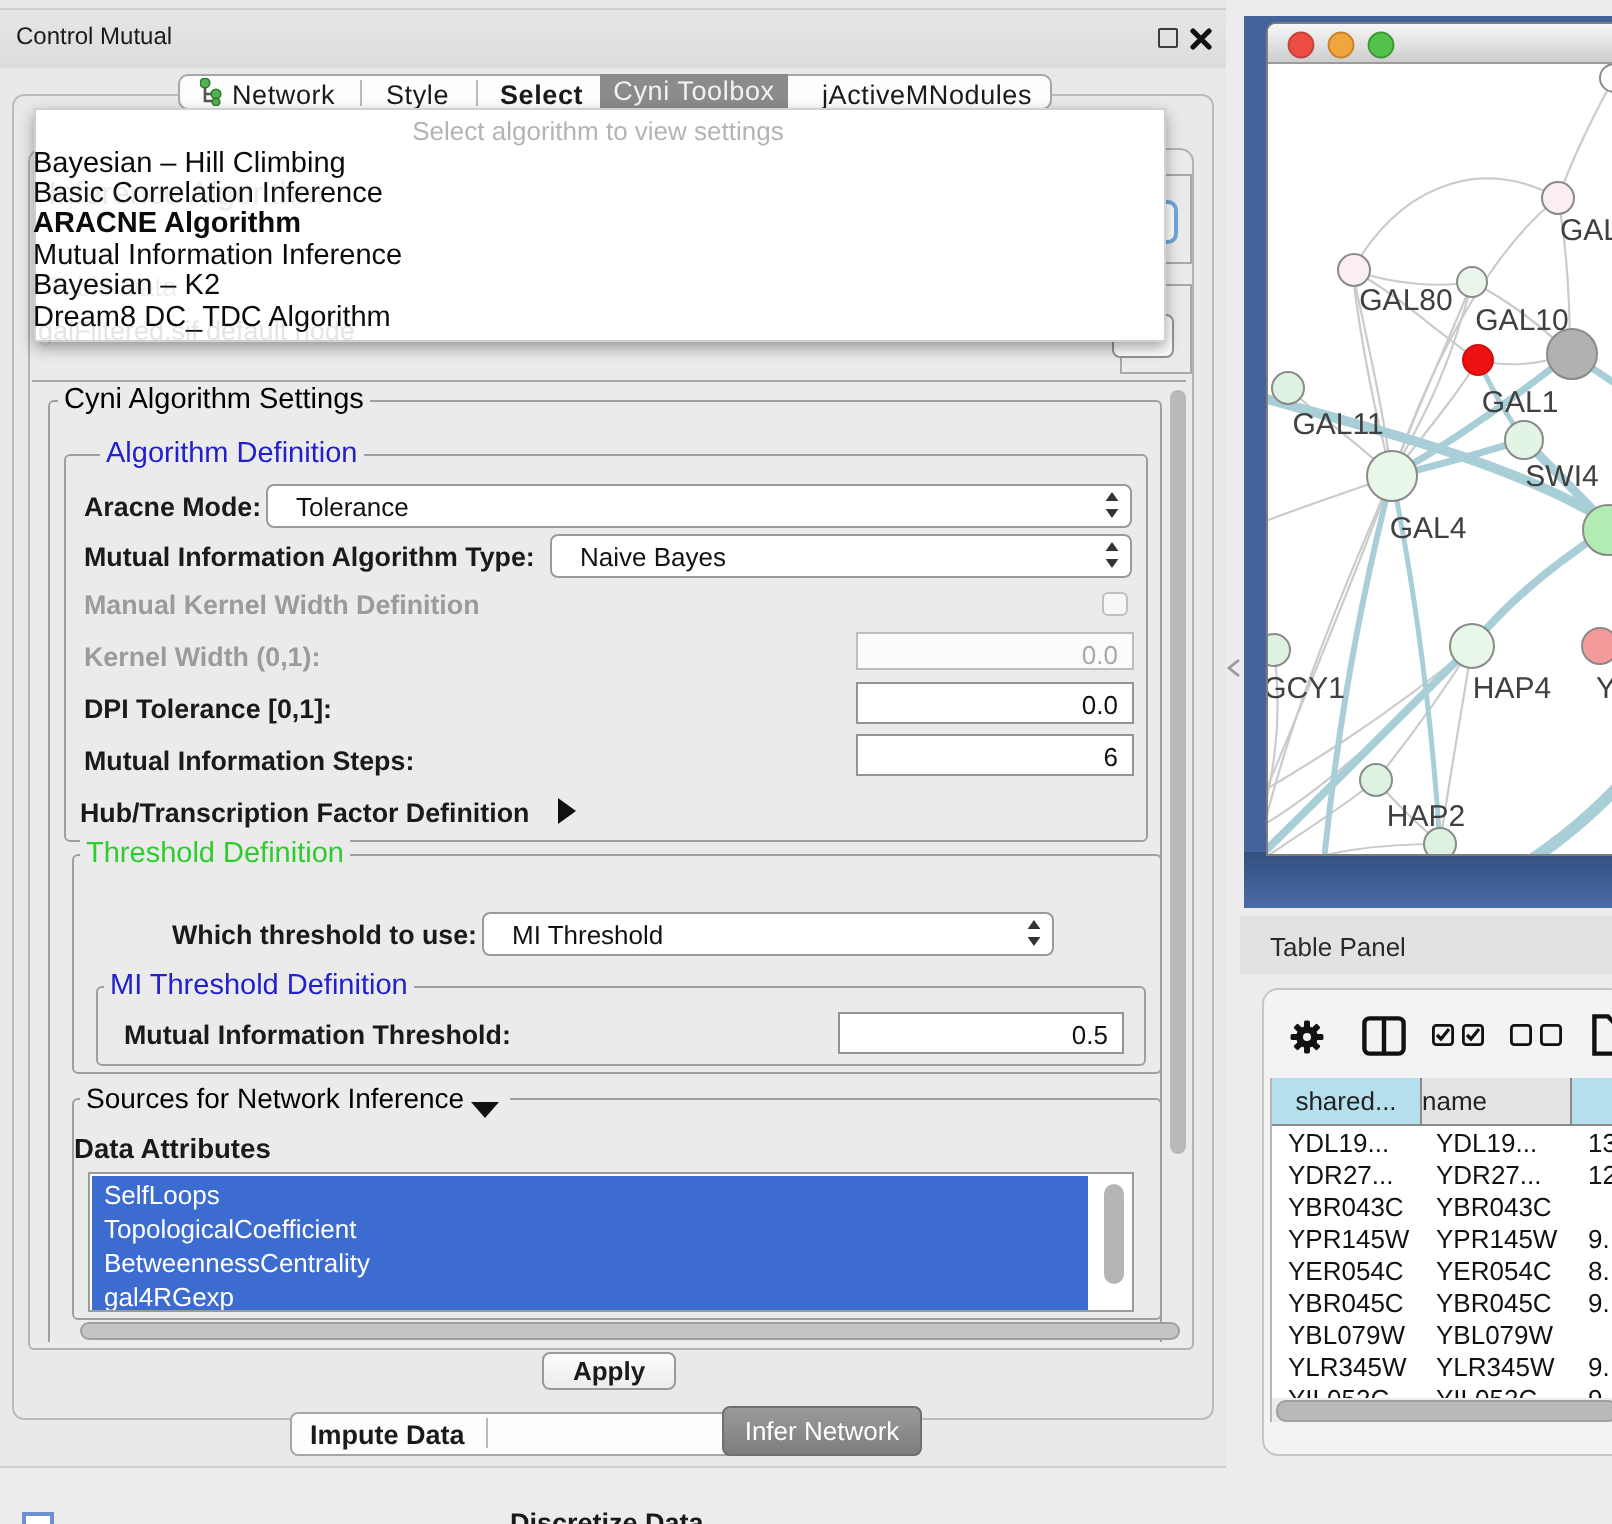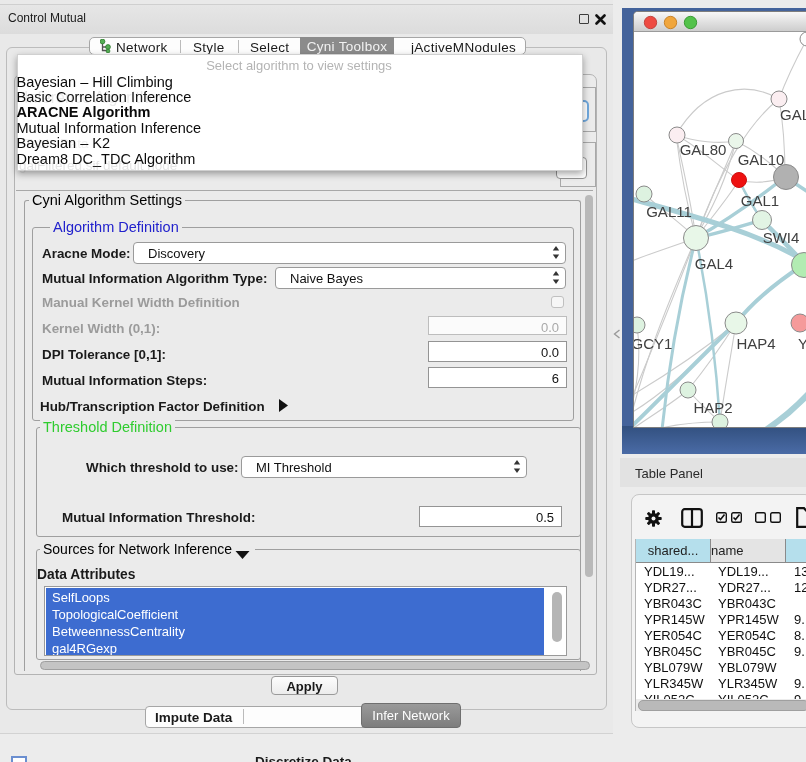--- a/index.html
+++ b/index.html
@@ -56,21 +56,21 @@
   <div class="gbox" style="left:24px;top:200px;width:555px;height:470px;border-bottom:none;border-radius:3px 3px 0 0;">
      <div class="gtitle gt" style="left:4px;">Cyni Algorithm Settings</div>
   </div>
 
   <div class="gbox" style="left:32px;top:227px;width:540px;height:192px;">
      <div class="gtitle gt" style="left:3px;color:#2121cc;margin-left:14px;">Algorithm Definition</div>
   </div>
 
   <div class="abs b13" style="left:42px;top:246px;">Aracne Mode:</div>
   <div class="combo" style="left:133px;top:242px;width:431px;height:20px;">
-     <span class="ctext">Discovery</span>
+     <span class="ctext">Tolerance</span>
      <svg class="arrows" width="8" height="15" viewBox="0 0 8 15">
        <path d="M4 1 L7.2 5.5 L0.8 5.5 Z" fill="#333"></path>
        <path d="M4 14 L7.2 9.5 L0.8 9.5 Z" fill="#333"></path>
      </svg>
   </div>
 
   <div class="abs b13" style="left:42px;top:271px;">Mutual Information Algorithm Type:</div>
   <div class="combo" style="left:275px;top:267px;width:289px;height:20px;">
      <span class="ctext">Naive Bayes</span>
      <svg class="arrows" width="8" height="15" viewBox="0 0 8 15">
@@ -108,20 +108,23 @@
 
   <div class="abs b13" style="left:86px;top:460px;">Which threshold to use:</div>
   <div class="combo" style="left:241px;top:456px;width:284px;height:20px;">
      <span class="ctext">MI Threshold</span>
      <svg class="arrows" width="8" height="15" viewBox="0 0 8 15">
        <path d="M4 1 L7.2 5.5 L0.8 5.5 Z" fill="#333"></path>
        <path d="M4 14 L7.2 9.5 L0.8 9.5 Z" fill="#333"></path>
      </svg>
   </div>
 
+  <div class="gbox" style="left:48px;top:493px;width:523px;height:38px;">
+     <div class="gtitle gt" style="left:3px;color:#2121cc;">MI Threshold Definition</div>
+  </div>
   <div class="abs b13" style="left:62px;top:510px;">Mutual Information Threshold:</div>
   <div class="field" style="left:419px;top:506px;width:141px;height:19px;">
      <span class="fieldval">0.5</span>
     </div>
 
   <div class="gbox" style="left:36px;top:549px;width:543px;height:109px;">
      <div class="gtitle" style="left:3px;font-size:14px;">Sources for Network Inference <span style="display:inline-block;width:16px;"></span></div>
   </div>
   <svg class="abs" style="left:235px;top:550px;" width="15" height="10" viewBox="0 0 15 10">
      <path d="M0.5 1 L14.5 1 L7.5 9 Z" fill="#111"></path>
@@ -162,21 +165,21 @@
   <svg class="abs" style="left:100px;top:39px;" width="11" height="14" viewBox="0 0 11 14">
     <path d="M2.5 4 L2.5 11.5 L7 11.5 M2.5 8 L7 8" stroke="#555" stroke-width="1.3" fill="none"></path>
     <circle cx="2.5" cy="2.5" r="2.4" fill="#55b055" stroke="#2c7a2c" stroke-width="0.8"></circle>
     <circle cx="8" cy="8" r="2.4" fill="#55b055" stroke="#2c7a2c" stroke-width="0.8"></circle>
     <circle cx="8" cy="12" r="1.9" fill="#55b055" stroke="#2c7a2c" stroke-width="0.8"></circle>
   </svg>
   <div class="abs" style="left:116px;top:40px;font-size:13.5px;letter-spacing:0.3px;color:#1a1a1a;">Network</div>
   <div class="abs" style="left:180px;top:40px;width:1px;height:13px;background:#bbb;"></div>
   <div class="abs" style="left:193px;top:40px;font-size:13.5px;letter-spacing:0.3px;color:#1a1a1a;">Style</div>
   <div class="abs" style="left:238px;top:40px;width:1px;height:13px;background:#bbb;"></div>
-  <div class="abs" style="left:250px;top:40px;font-size:13.5px;letter-spacing:0.3px;color:#1a1a1a;">Select</div>
+  <div class="abs" style="left:250px;top:40px;font-size:13.5px;letter-spacing:0.3px;color:#1a1a1a;font-weight:bold;">Select</div>
   <div class="abs" style="left:300px;top:37px;width:94px;height:18px;background:#8b8b8b;"></div>
   <div class="abs" style="left:300px;top:37px;width:94px;height:18px;text-align:center;">
     <span style="font-size:13.5px;letter-spacing:0.3px;color:#f2f2f2;line-height:18px;">Cyni Toolbox</span></div>
   <div class="abs" style="left:411px;top:40px;font-size:13.5px;letter-spacing:0.3px;color:#1a1a1a;">jActiveMNodules</div>
 
   <div class="abs" style="left:17px;top:54px;width:564px;height:115px;background:#fff;
        border:1px solid #d0d0d0;box-shadow:0 3px 7px rgba(0,0,0,0.35);"></div>
   <div class="abs" style="left:17px;top:58px;width:564px;text-align:center;font-size:13px;color:#b4b4b4;">Select algorithm to view settings</div>
   <div class="abs" style="left:16.5px;top:74.5px;font-size:14.5px;color:#0b0b0b;line-height:15.4px;">
     Bayesian – Hill Climbing<br>

